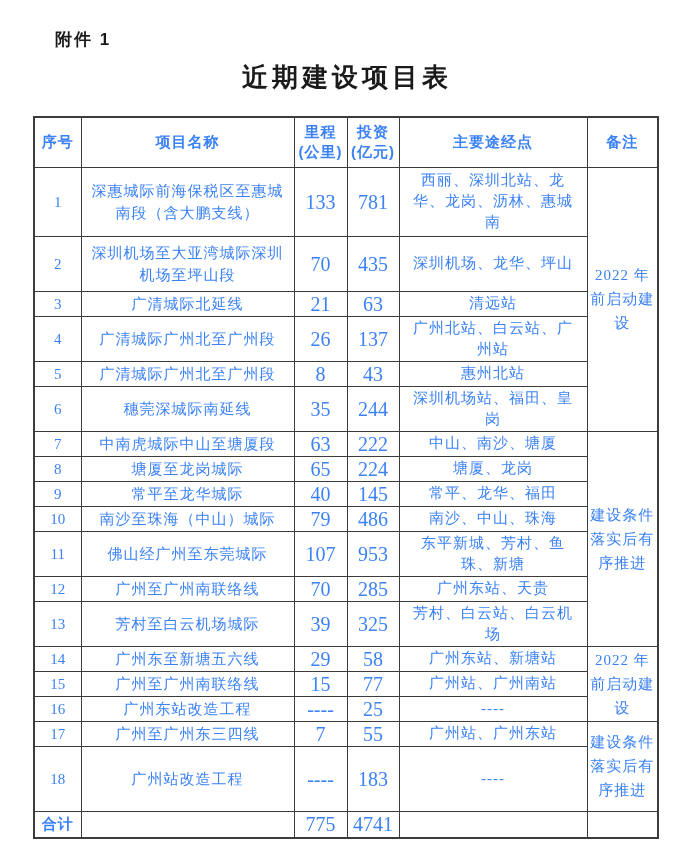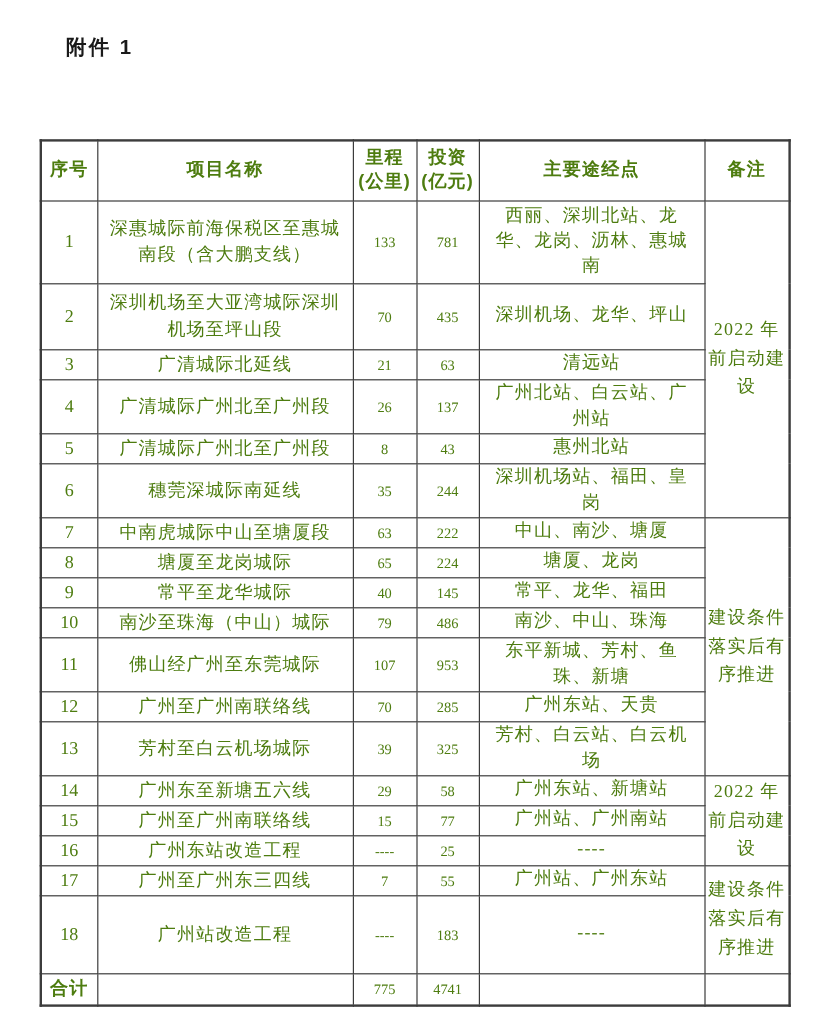--- a/index.html
+++ b/index.html
@@ -39,21 +39,21 @@
     letter-spacing: 4px;
   }
   table.projects {
     position: absolute;
     left: 33px;
     top: 116px;
     width: 624px;
     border-collapse: collapse;
     table-layout: fixed;
     border: 2px solid #3c3c3c;
-    color: #4d7c0f;
+    color: #3b82f6;
   }
   .projects th, .projects td {
     border: 1px solid #3c3c3c;
     text-align: center;
     vertical-align: middle;
     padding: 0;
     overflow: hidden;
   }
   .projects th {
     font-family: "Liberation Sans", "DejaVu Sans", sans-serif;
@@ -68,21 +68,21 @@
     line-height: 22px;
   }
   td.seq {
     font-size: 15px;
     letter-spacing: 0;
   }
   td.name {
     padding: 0 6px;
   }
   td.num {
-    font-size: 12px;
+    font-size: 20px;
     letter-spacing: 0;
   }
   td.stops {
     padding: 0 8px;
     line-height: 21px;
   }
   td.note {
     padding: 0 0;
     line-height: 24px;
   }
@@ -90,20 +90,21 @@
     letter-spacing: 1px;
     font-weight: bold;
   }
 </style>
 </head>
 <body>
 
 <div class="page">
 
   <div class="attachment">附件 1</div>
+  <h1 class="title">近期建设项目表</h1>
 
   <table class="projects">
     <colgroup>
       <col style="width:47px">
       <col style="width:213px">
       <col style="width:53px">
       <col style="width:52px">
       <col style="width:188px">
       <col style="width:71px">
     </colgroup>

